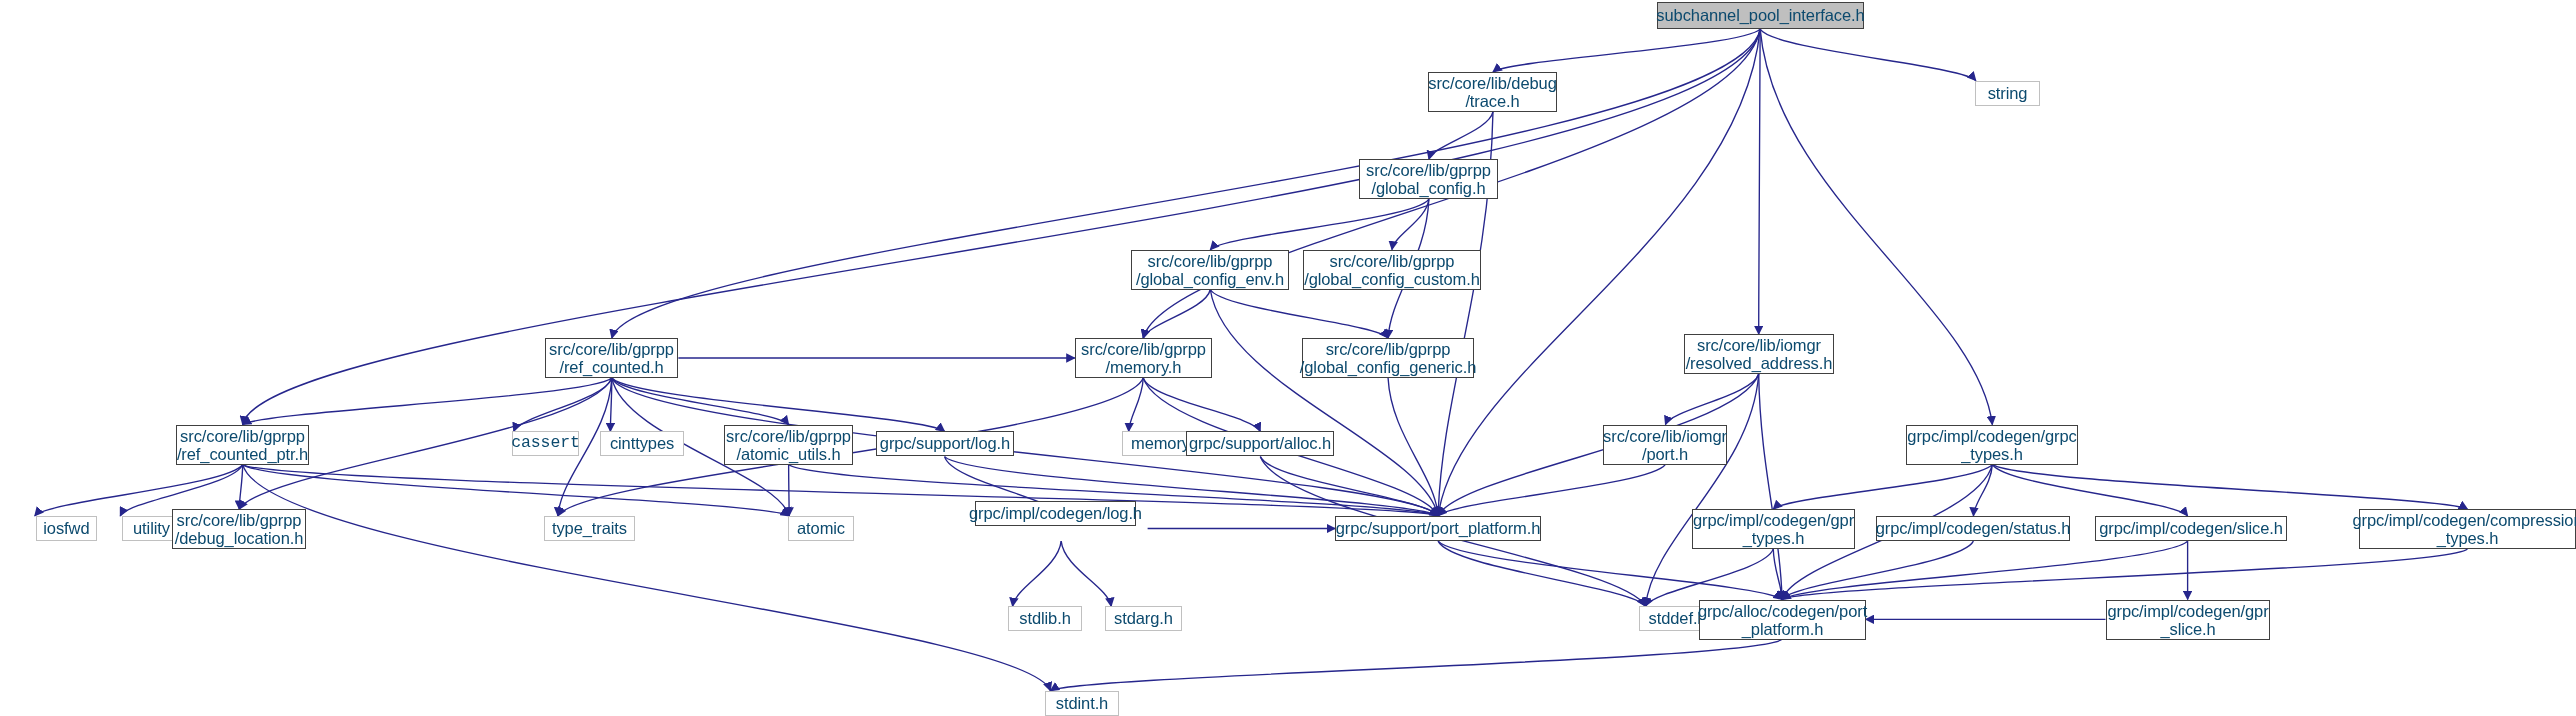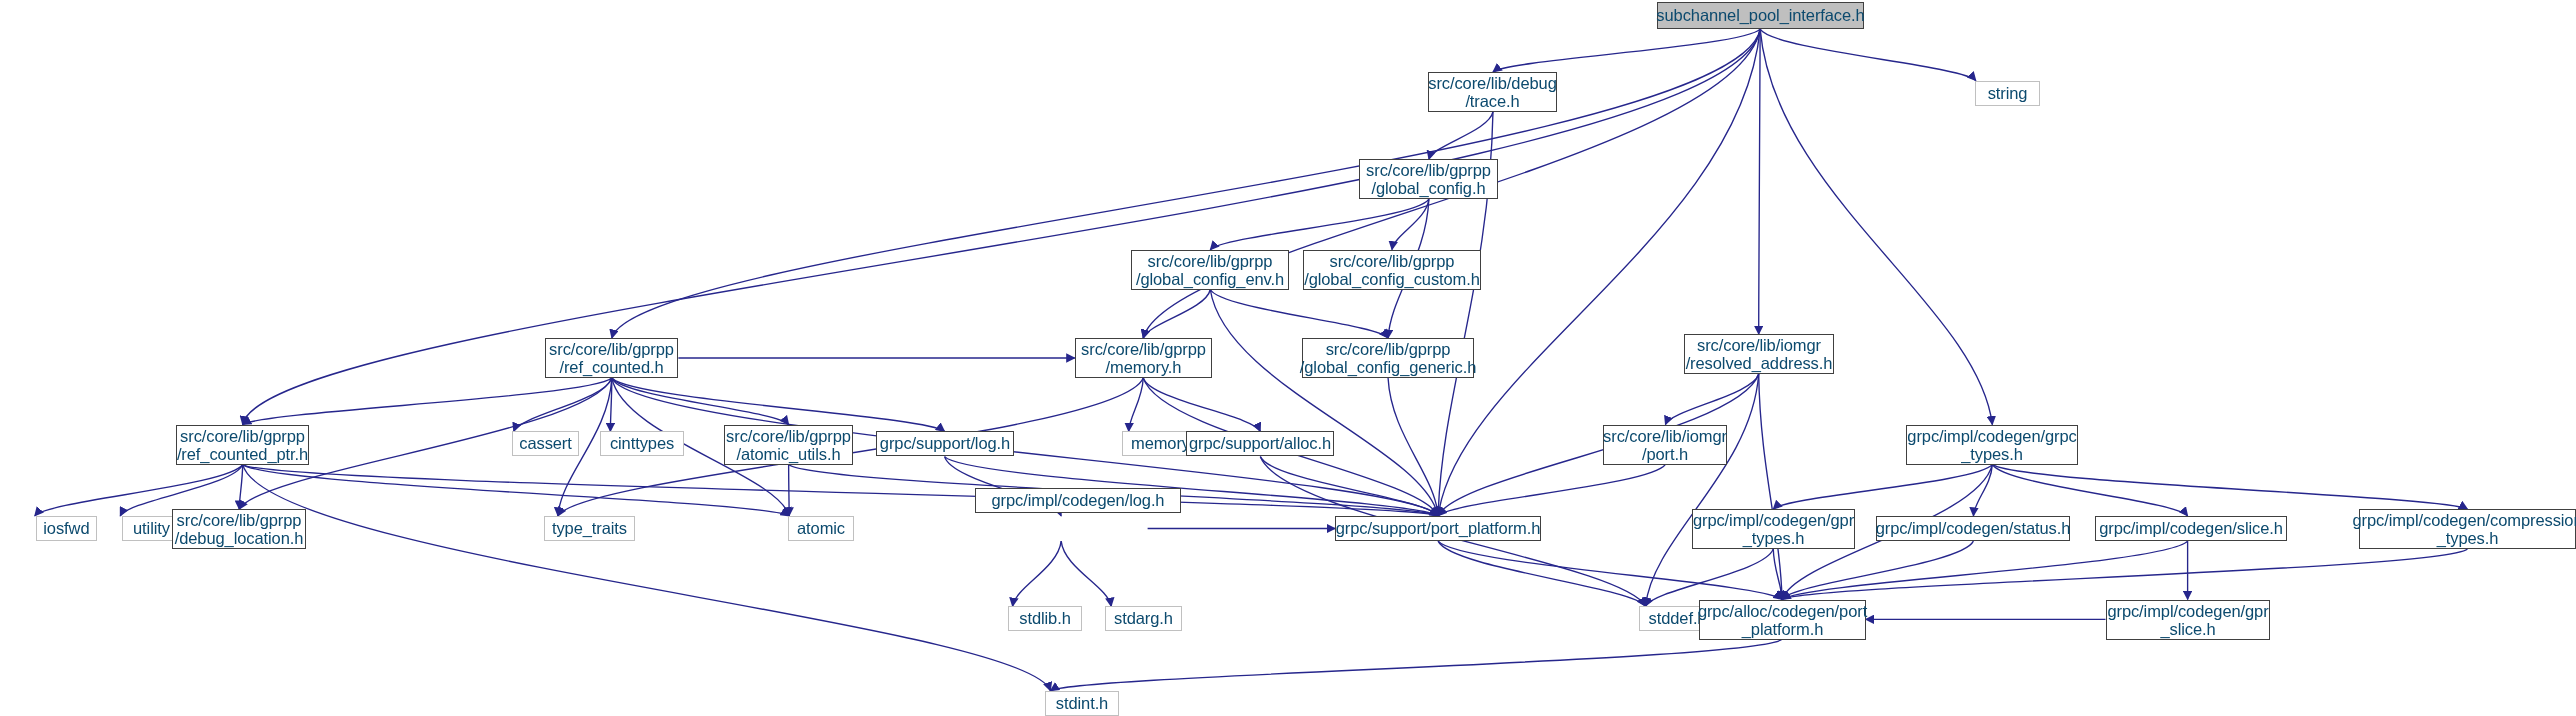--- a/index.html
+++ b/index.html
@@ -135,38 +135,38 @@
       <div class="node internal" style="left: 545px; top: 338px; width: 133px; height: 40px;">src/core/lib/gprpp
 /ref_counted.h</div>
       <div class="node internal" style="left: 1075px; top: 338px; width: 137px; height: 40px;">src/core/lib/gprpp
 /memory.h</div>
       <div class="node internal" style="left: 1302px; top: 338px; width: 172px; height: 40px;">src/core/lib/gprpp
 /global_config_generic.h</div>
       <div class="node internal" style="left: 1684px; top: 334px; width: 150px; height: 40px;">src/core/lib/iomgr
 /resolved_address.h</div>
       <div class="node internal" style="left: 176px; top: 425px; width: 133px; height: 40px;">src/core/lib/gprpp
 /ref_counted_ptr.h</div>
-      <div class="node system" style="left: 480px; top: 431px; width: 67px; height: 25px;">cassert</div>
+      <div class="node system" style="left: 480px; top: 431px; width: 67px; height: 25px; font-family: Liberation Mono, monospace;">cassert</div>
       <div class="node system" style="left: 568px; top: 431px; width: 84px; height: 25px; text-align: center;">cinttypes</div>
       <div class="node internal" style="left: 724px; top: 425px; width: 129px; height: 40px;">src/core/lib/gprpp
 /atomic_utils.h</div>
       <div class="node internal" style="left: 876px; top: 431px; width: 138px; height: 25px;">grpc/support/log.h</div>
       <div class="node system" style="left: 1090px; top: 431px; width: 77px; height: 25px;">memory</div>
       <div class="node internal" style="left: 1186px; top: 431px; width: 148px; height: 25px;">grpc/support/alloc.h</div>
       <div class="node internal" style="left: 1603px; top: 425px; width: 124px; height: 40px;">src/core/lib/iomgr
 /port.h</div>
       <div class="node internal" style="left: 1906px; top: 425px; width: 172px; height: 40px;">grpc/impl/codegen/grpc
 _types.h</div>
       <div class="node system" style="left: 3.9px; top: 516px; width: 61px; height: 25px;">iosfwd</div>
       <div class="node system" style="left: 90px; top: 516px; width: 59px; height: 25px;">utility</div>
       <div class="node internal" style="left: 172px; top: 509px; width: 134px; height: 40px;">src/core/lib/gprpp
 /debug_location.h</div>
       <div class="node system" style="left: 512px; top: 516px; width: 91px; height: 25px;">type_traits</div>
       <div class="node system" style="left: 756px; top: 516px; width: 66px; height: 25px;">atomic</div>
-      <div class="node internal" style="left: 975px; top: 488px; width: 206px; height: 25px;">grpc/impl/codegen/log.h</div>
+      <div class="node internal" style="left: 975px; top: 501px; width: 161px; height: 25px;">grpc/impl/codegen/log.h</div>
       <div class="node internal" style="left: 1335px; top: 516px; width: 206px; height: 25px;">grpc/support/port_platform.h</div>
       <div class="node internal" style="left: 1692px; top: 509px; width: 163px; height: 40px;">grpc/impl/codegen/gpr
 _types.h</div>
       <div class="node internal" style="left: 1876px; top: 516px; width: 194px; height: 25px;">grpc/impl/codegen/status.h</div>
       <div class="node internal" style="left: 2095px; top: 516px; width: 192px; height: 25px;">grpc/impl/codegen/slice.h</div>
       <div class="node internal" style="left: 2359px; top: 509px; width: 217px; height: 40px;">grpc/impl/codegen/compression
 _types.h</div>
       <div class="node system" style="left: 976px; top: 606px; width: 74px; height: 25px;">stdlib.h</div>
       <div class="node system" style="left: 1073px; top: 606px; width: 77px; height: 25px;">stdarg.h</div>
       <div class="node system" style="left: 1607px; top: 606px; width: 77px; height: 25px;">stddef.h</div>

